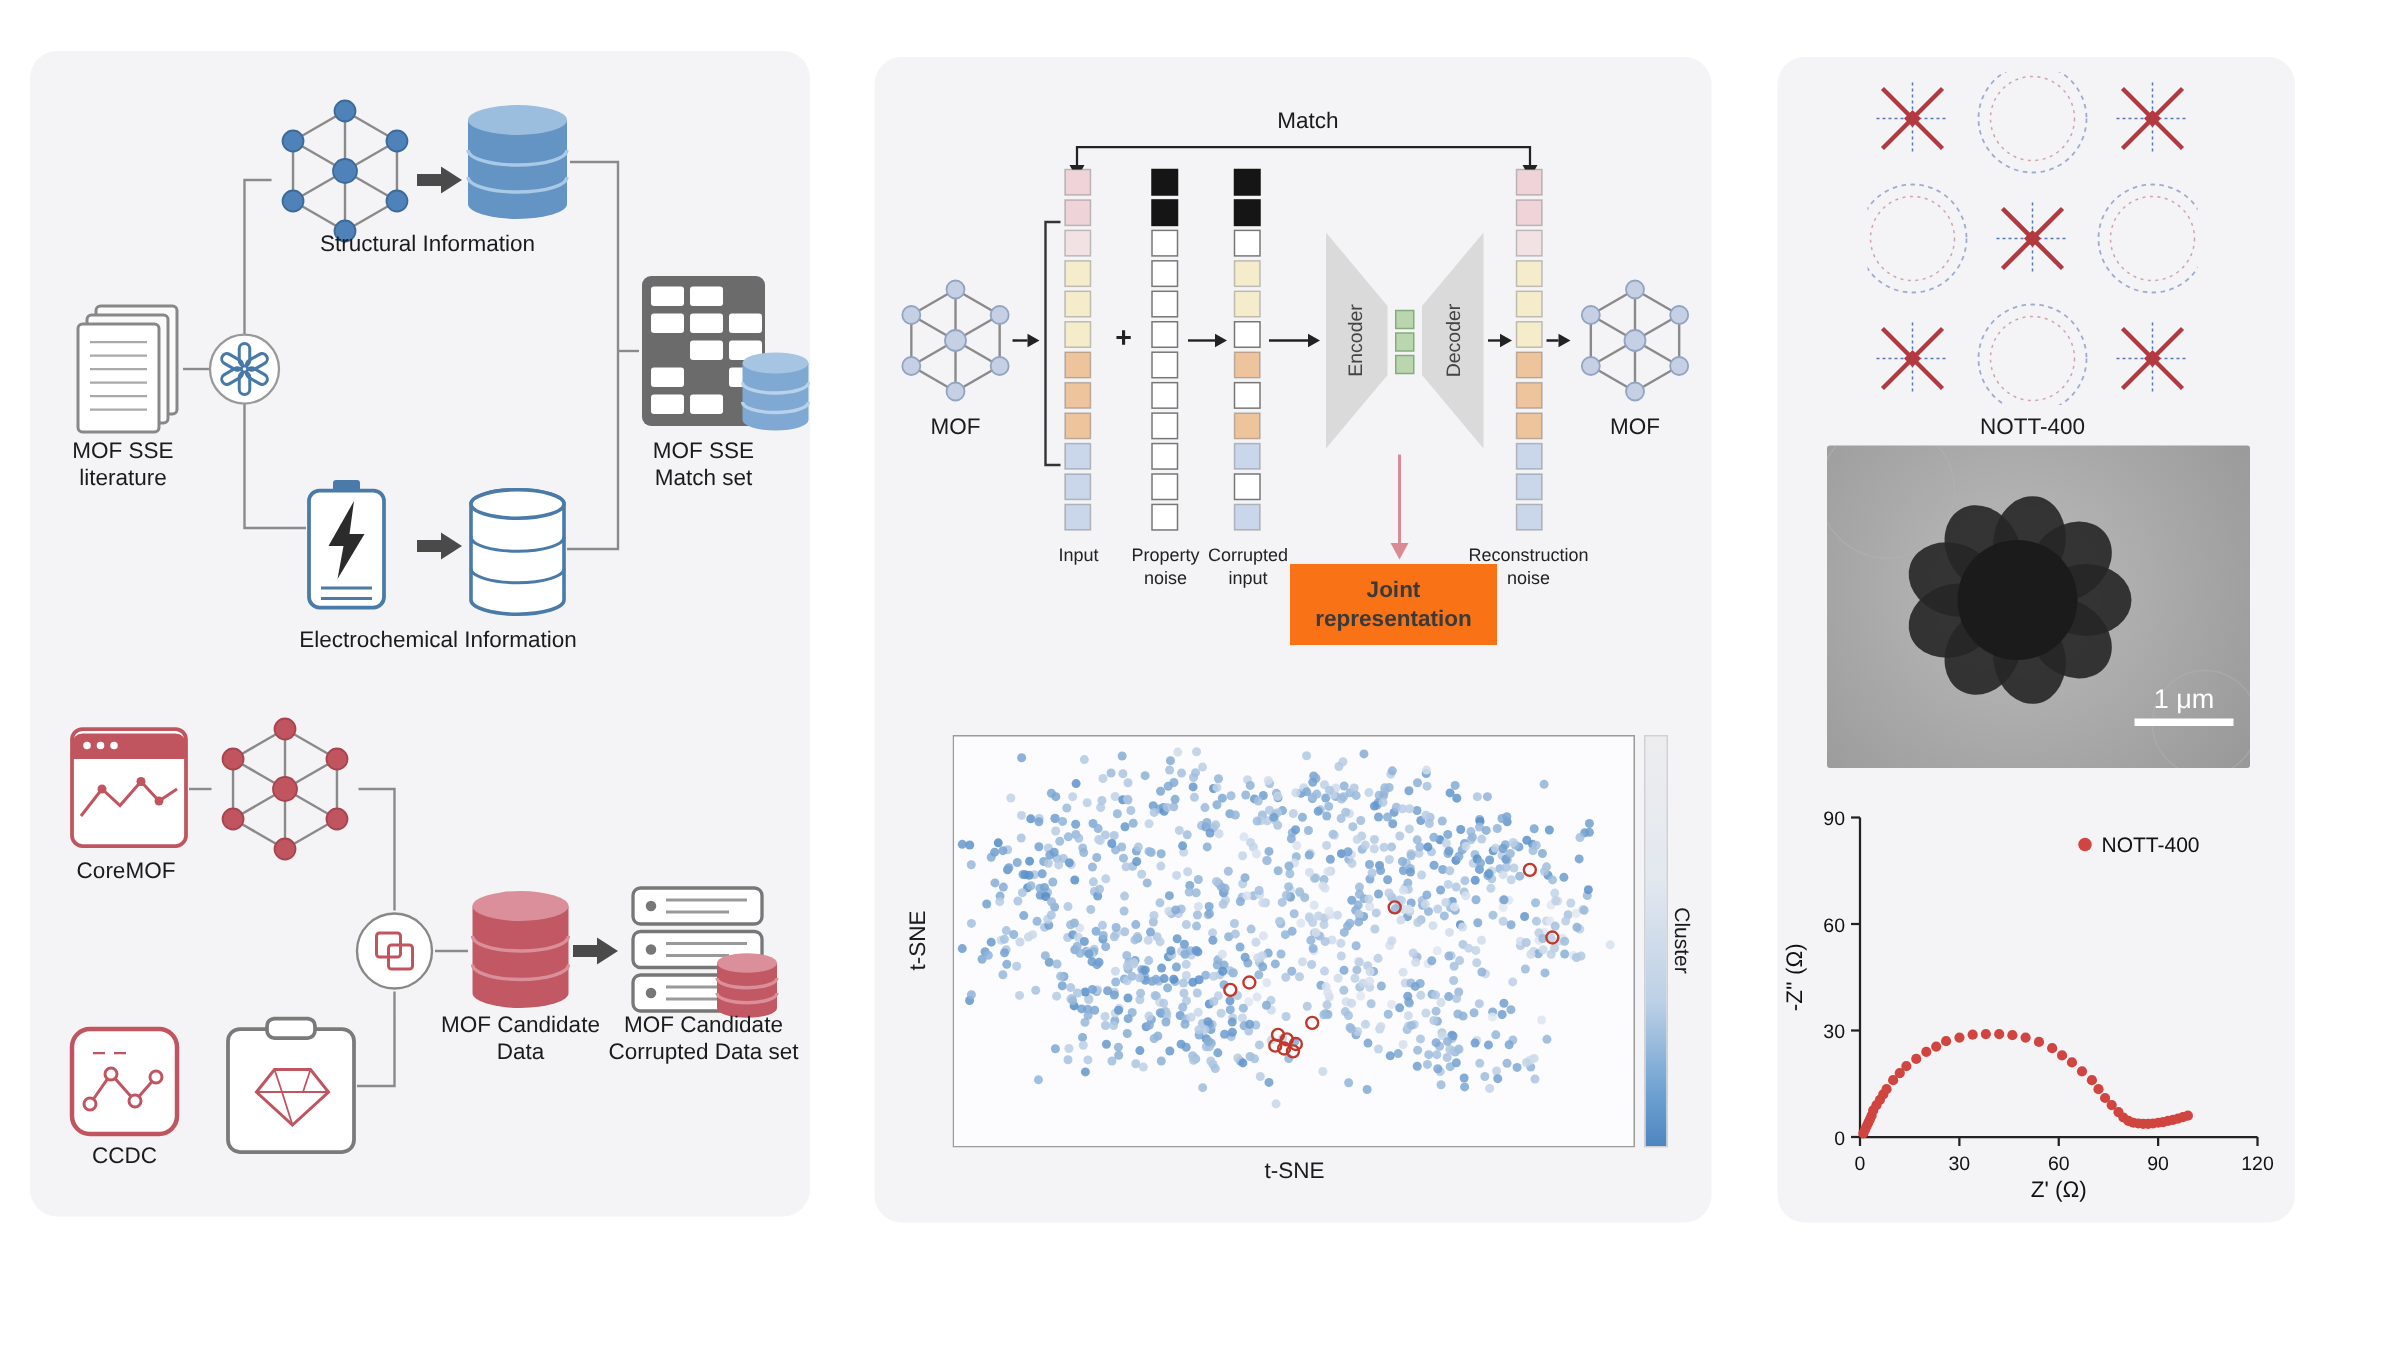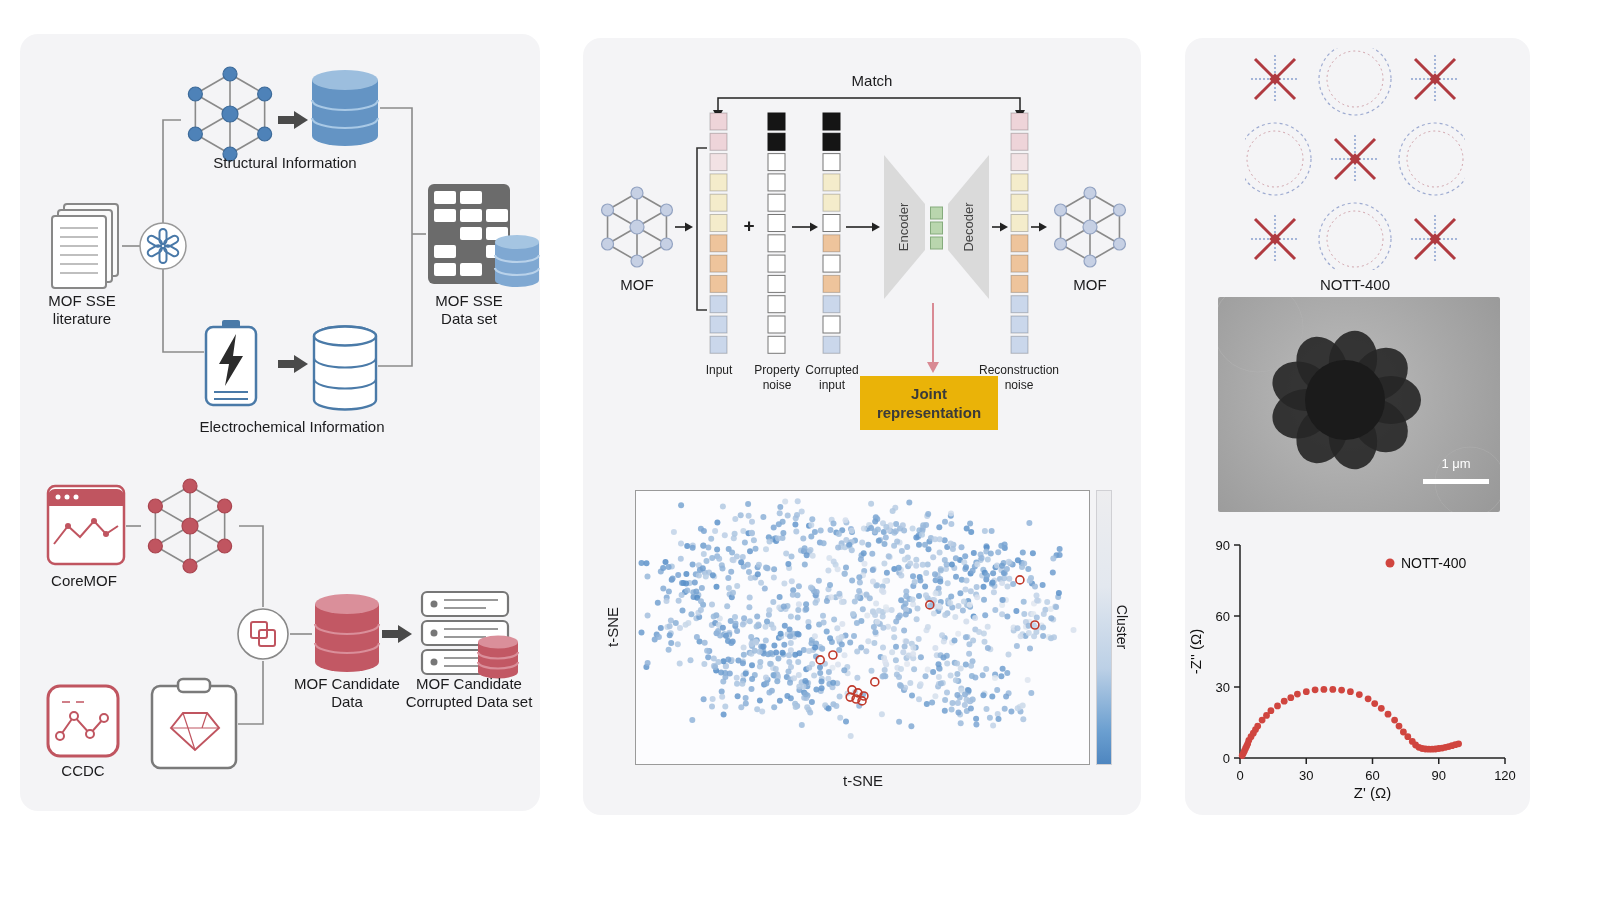--- a/index.html
+++ b/index.html
@@ -10,24 +10,24 @@
   #panel-mid{left:583px;top:38px;width:558px;height:777px}
   #panel-right{left:1185px;top:38px;width:345px;height:777px}
   svg{position:absolute;top:0;left:0}
   .lbl{position:absolute;font-size:15px;color:#1b1b1d;line-height:1.22;white-space:nowrap;text-align:center}
   .lbl span{display:block}
   .ctr{transform:translateX(-50%)}
   .rot{transform:translate(-50%,-50%) rotate(-90deg)}
   .rotcw{transform:translate(-50%,-50%) rotate(90deg)}
   .lbl-sm{font-size:12px;color:#222}
   .plus{font-size:19px;font-weight:bold;color:#222}
-  .joint-box{position:absolute;background:#eab308;color:#3a3a3a;font-weight:bold;font-size:15px;text-align:center;display:flex;flex-direction:column;justify-content:center;line-height:1.3}
+  .joint-box{position:absolute;background:#f97316;color:#3a3a3a;font-weight:bold;font-size:15px;text-align:center;display:flex;flex-direction:column;justify-content:center;line-height:1.3}
   .colorbar{position:absolute;background:linear-gradient(to bottom,#ededef 0%,#e3e8ef 35%,#bcd0e6 65%,#6b9fd0 88%,#4e86c0 100%);border:1px solid #d0d0d4}
   .tem{position:absolute;background:radial-gradient(circle at 45% 45%,#bcbcbc 0%,#a8a8a8 55%,#989898 100%);overflow:hidden;border-radius:2px}
-  .scalebar-lbl{position:absolute;color:#ffffff;font-size:13px;transform:translateX(-50%)}
+  .scalebar-lbl{position:absolute;color:#ffffff;font-size:18px;transform:translateX(-50%)}
   text.tick{font-family:"Liberation Sans",sans-serif;font-size:13px;fill:#111}
   text.axis-label{font-family:"Liberation Sans",sans-serif;font-size:15px;fill:#111}
   text.legend{font-family:"Liberation Sans",sans-serif;font-size:14px;fill:#111}
 </style>
 </head>
 <body>
 
 <div class="panel" id="panel-left">
   <svg width="520" height="777" viewBox="0 0 520 777">
 
@@ -237,21 +237,21 @@
     </div>
   <div class="lbl ctr" style="left:62px;top:258px">
       <span>MOF SSE</span>
       <span>literature</span>
     </div>
   <div class="lbl ctr" style="left:272px;top:384px">
       <span>Electrochemical Information</span>
     </div>
   <div class="lbl ctr" style="left:449px;top:258px">
       <span>MOF SSE</span>
-      <span>Data set</span>
+      <span>Match set</span>
     </div>
   <div class="lbl ctr" style="left:64px;top:538px">
       <span>CoreMOF</span>
     </div>
   <div class="lbl ctr" style="left:327px;top:641px">
       <span>MOF Candidate</span>
       <span>Data</span>
     </div>
   <div class="lbl ctr" style="left:449px;top:641px">
       <span>MOF Candidate</span>

